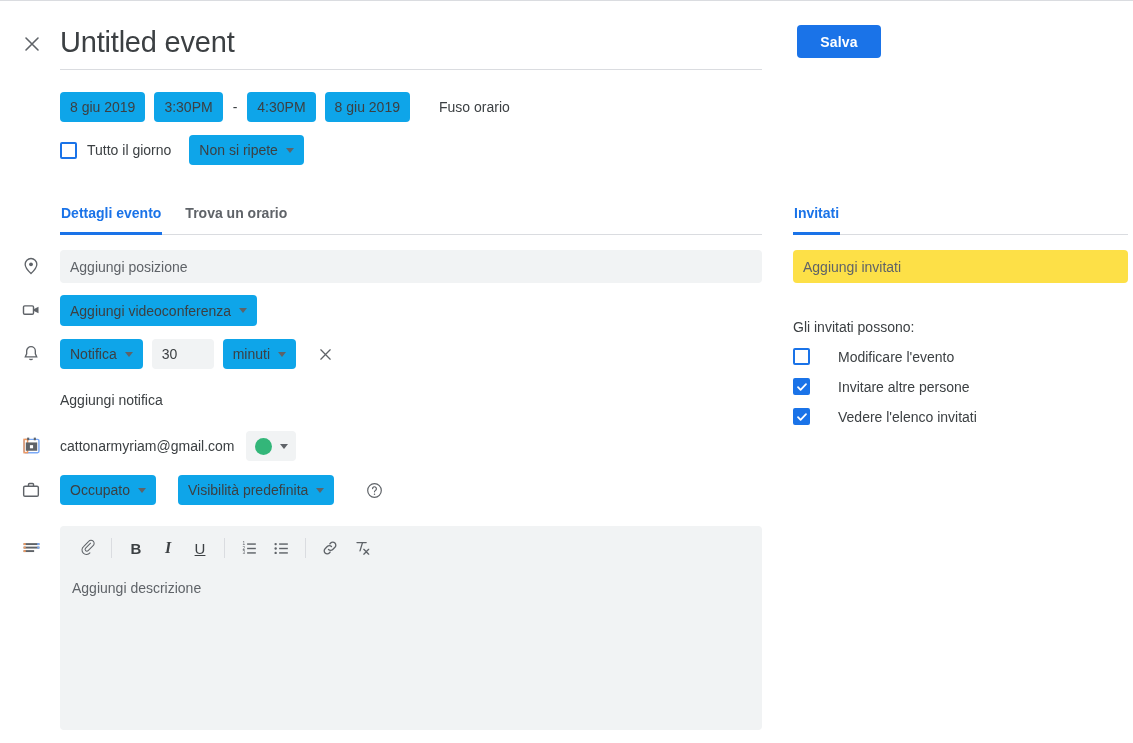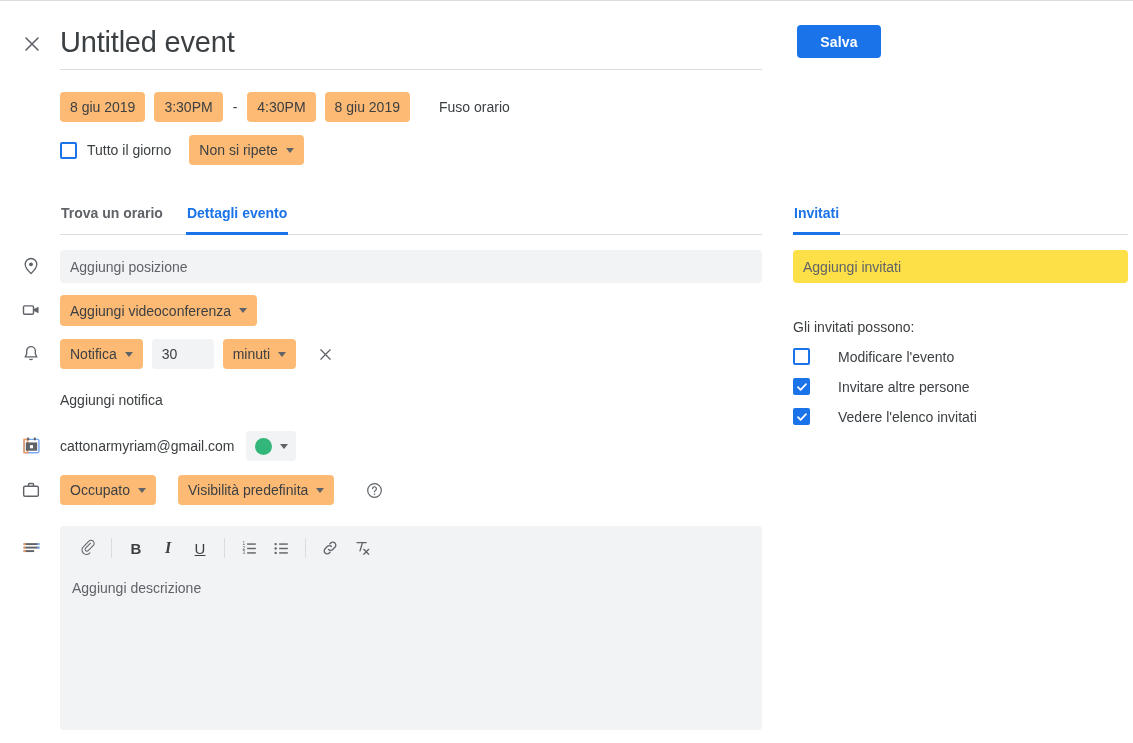--- a/index.html
+++ b/index.html
@@ -51,21 +51,21 @@
     border: none; border-radius: 4px;
     font-family: "Liberation Sans", sans-serif;
     font-size: 14px; font-weight: bold;
     letter-spacing: .2px;
     cursor: pointer;
     display:flex; align-items:center; justify-content:center;
   }
 
   
   .chip {
-    background: #fdba74;
+    background: #0ea5e9;
     border-radius: 4px;
     display: inline-flex;
     align-items: center;
     height: 30px;
     padding: 0 10px;
     font-size: 14px;
     color: #3c4043;
     cursor: pointer;
     white-space: nowrap;
   }
@@ -261,22 +261,22 @@
       
     </span>
     <span class="cb-label">Tutto il giorno</span>
     <span class="chip" style="margin-left:8px">
       <span>Non si ripete</span>
       <i class="caret"></i>
     </span>
   </div>
 
   <div class="tabs-left">
+    <div class="tab active">Dettagli evento</div>
     <div class="tab">Trova un orario</div>
-    <div class="tab active">Dettagli evento</div>
   </div>
 
   <div class="tabs-right">
     <div class="tab active">Invitati</div>
   </div>
 
   <div class="rail-icon" style="top:253px">
     <svg width="20" height="20" viewBox="0 0 24 24" fill="none" stroke="#5f6368" stroke-width="1.6">
       <path d="M12 21s7-6.2 7-11a7 7 0 10-14 0c0 4.8 7 11 7 11z"></path>
       <circle cx="12" cy="10" r="2.3" fill="#5f6368" stroke="none"></circle>

